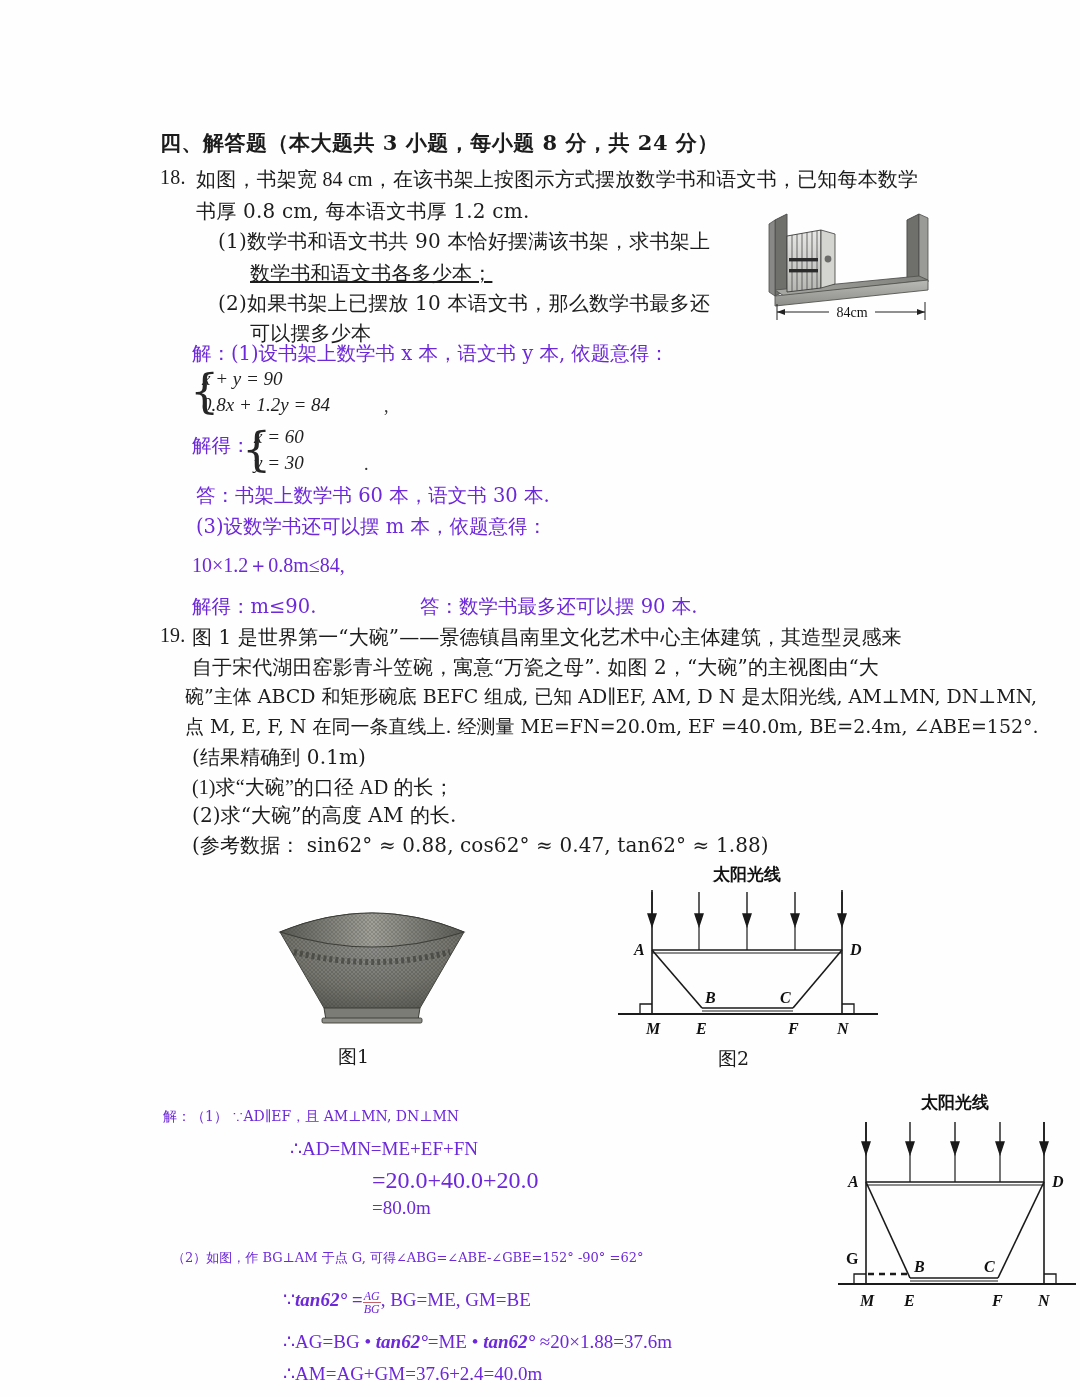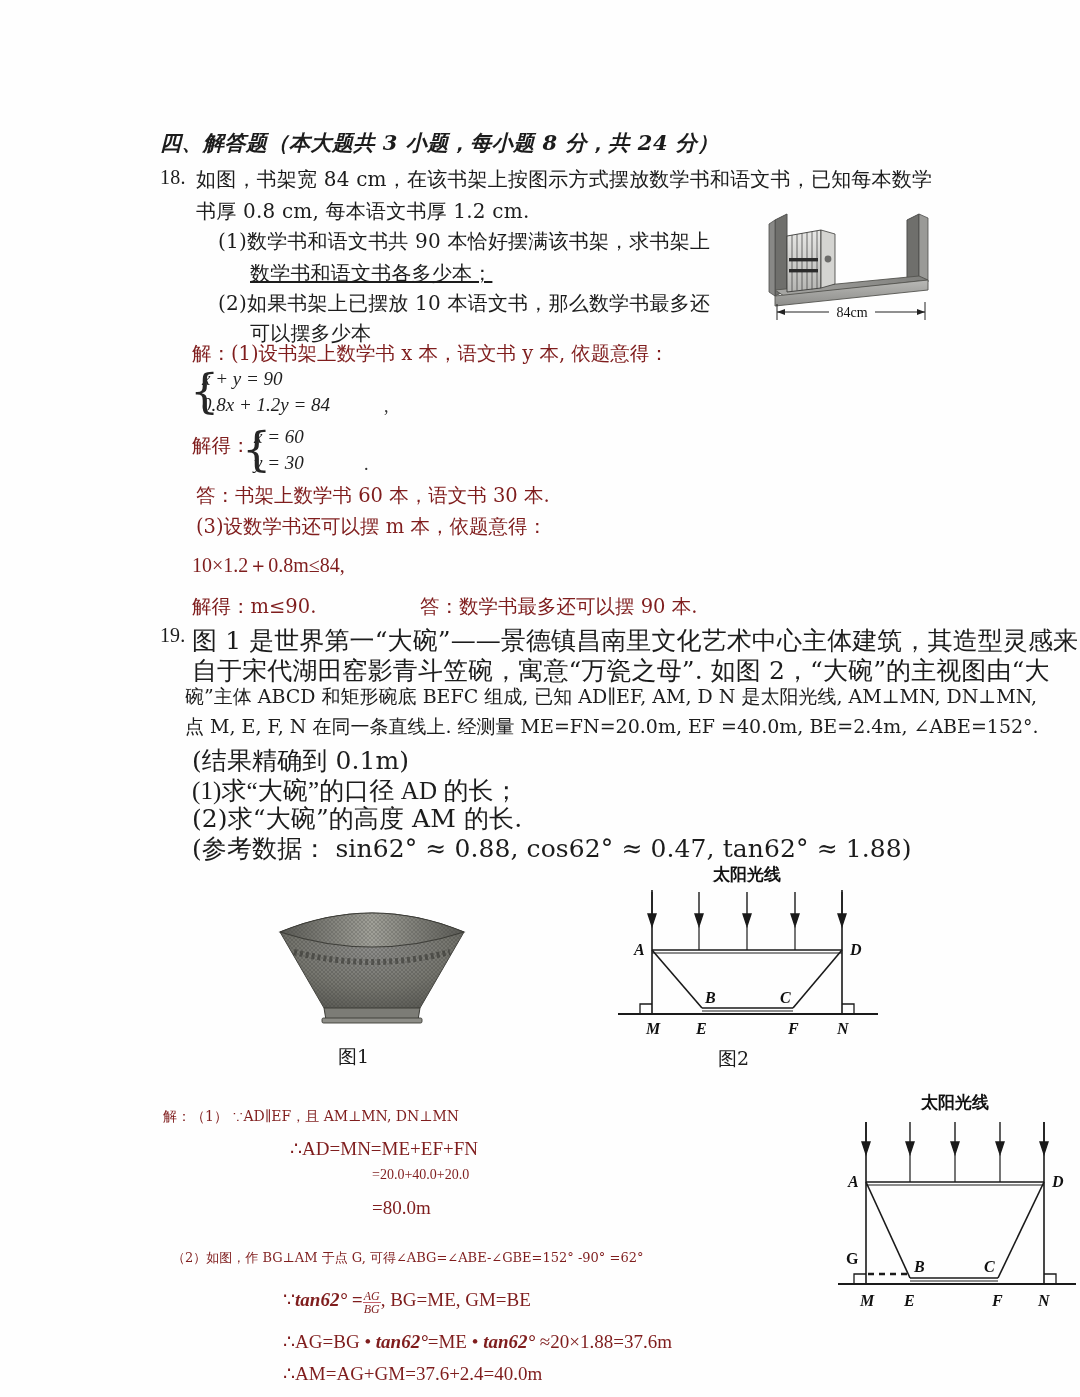--- a/index.html
+++ b/index.html
@@ -5,32 +5,32 @@
   html,body{margin:0;padding:0;background:#fff;}
   body{
     width:1080px;height:1397px;position:relative;overflow:hidden;
     font-family:"Liberation Serif","DejaVu Serif",serif;
     color:#1c1c1c;
     -webkit-font-smoothing:antialiased;
   }
   .page{position:absolute;inset:0;background:#fefefe;}
   .blk{position:absolute;white-space:nowrap;}
   .cn{font-family:"DejaVu Serif","Liberation Serif",serif;}
-  .red{color:#7f1d1d;}
-  .b{font-weight:700;font-style:italic;}
+  .red{color:#6d28d9;}
+  .b{font-weight:700;}
 
   
   #section-heading{
     left:160px;top:129px;font-size:21px;font-weight:700;letter-spacing:.5px;
   }
 
   
   #p18-num{left:160px;top:166px;font-size:20px;}
   .p18-l{font-size:20px;letter-spacing:.2px;}
-  #p18-line1{left:196px;top:166px;}
+  #p18-line1{left:196px;top:166px;font-family:Liberation Serif, serif;}
   #p18-line2{left:196px;top:198px;}
   #p18-line3{left:218px;top:228px;}
   #p18-line4{left:250px;top:260px;text-decoration:underline;}
   #p18-line5{left:218px;top:290px;}
   #p18-line6{left:250px;top:320px;}
 
   
   #bookshelf{position:absolute;left:757px;top:212px;width:186px;height:112px;}
 
   
@@ -50,41 +50,41 @@
     display:inline-block;vertical-align:middle;width:12px;
     font-size:46px;line-height:52px;font-family:"DejaVu Serif",serif;
     color:#262626;position:relative;top:-1px;
   }
   .eqrows{display:inline-block;vertical-align:middle;}
   .eqrow{font-size:19px;font-style:italic;color:#1f1f1f;line-height:26px;font-family:"Liberation Serif",serif;}
   .comma-after{position:absolute;font-size:18px;color:#333;}
 
   
   #p19-num{left:160px;top:624px;font-size:20px;}
-  .p19-l{font-size:25px;letter-spacing:.1px;}
+  .p19-l{font-size:20px;letter-spacing:.1px;}
   #p19-line1{left:192px;top:624px;}
   #p19-line2{left:192px;top:654px;}
   #p19-line3{left:185px;top:684px;}
   #p19-line4{left:185px;top:714px;}
   #p19-line5{left:192px;top:744px;}
   #p19-line6{left:192px;top:774px;font-family:Liberation Serif, serif;}
   #p19-line7{left:192px;top:802px;}
   #p19-line8{left:192px;top:832px;}
 
   
   #fig1{position:absolute;left:272px;top:880px;width:200px;height:160px;}
   #fig1-cap{position:absolute;left:338px;top:1044px;font-size:19px;}
   #fig2{position:absolute;left:610px;top:862px;width:275px;height:180px;}
   #fig2-cap{position:absolute;left:718px;top:1046px;font-size:19px;text-align:right;}
   #fig3{position:absolute;left:832px;top:1088px;width:248px;height:230px;}
 
   
   #s19-h1{left:163px;top:1108px;font-size:14px;}
   #s19-h2{left:290px;top:1137px;font-size:19px;}
-  #s19-h3{left:372px;top:1167px;font-size:14px;}
+  #s19-h3{left:372px;top:1167px;font-size:24px;}
   #s19-h4{left:372px;top:1197px;font-size:19px;}
   #s19-p2{left:172px;top:1249px;font-size:13px;}
   #s19-tan{left:283px;top:1288px;font-size:19px;}
   #s19-ag{left:283px;top:1330px;font-size:19px;}
   #s19-am{left:283px;top:1362px;font-size:19px;}
 
   .frac{display:inline-block;vertical-align:-7px;text-align:center;font-size:12px;line-height:12px;font-style:italic;}
   .frac .num{display:block;border-bottom:1.3px solid #c4606a;padding:0 1px;}
   .frac .den{display:block;padding:0 1px;}
   svg{display:block;overflow:visible;}

